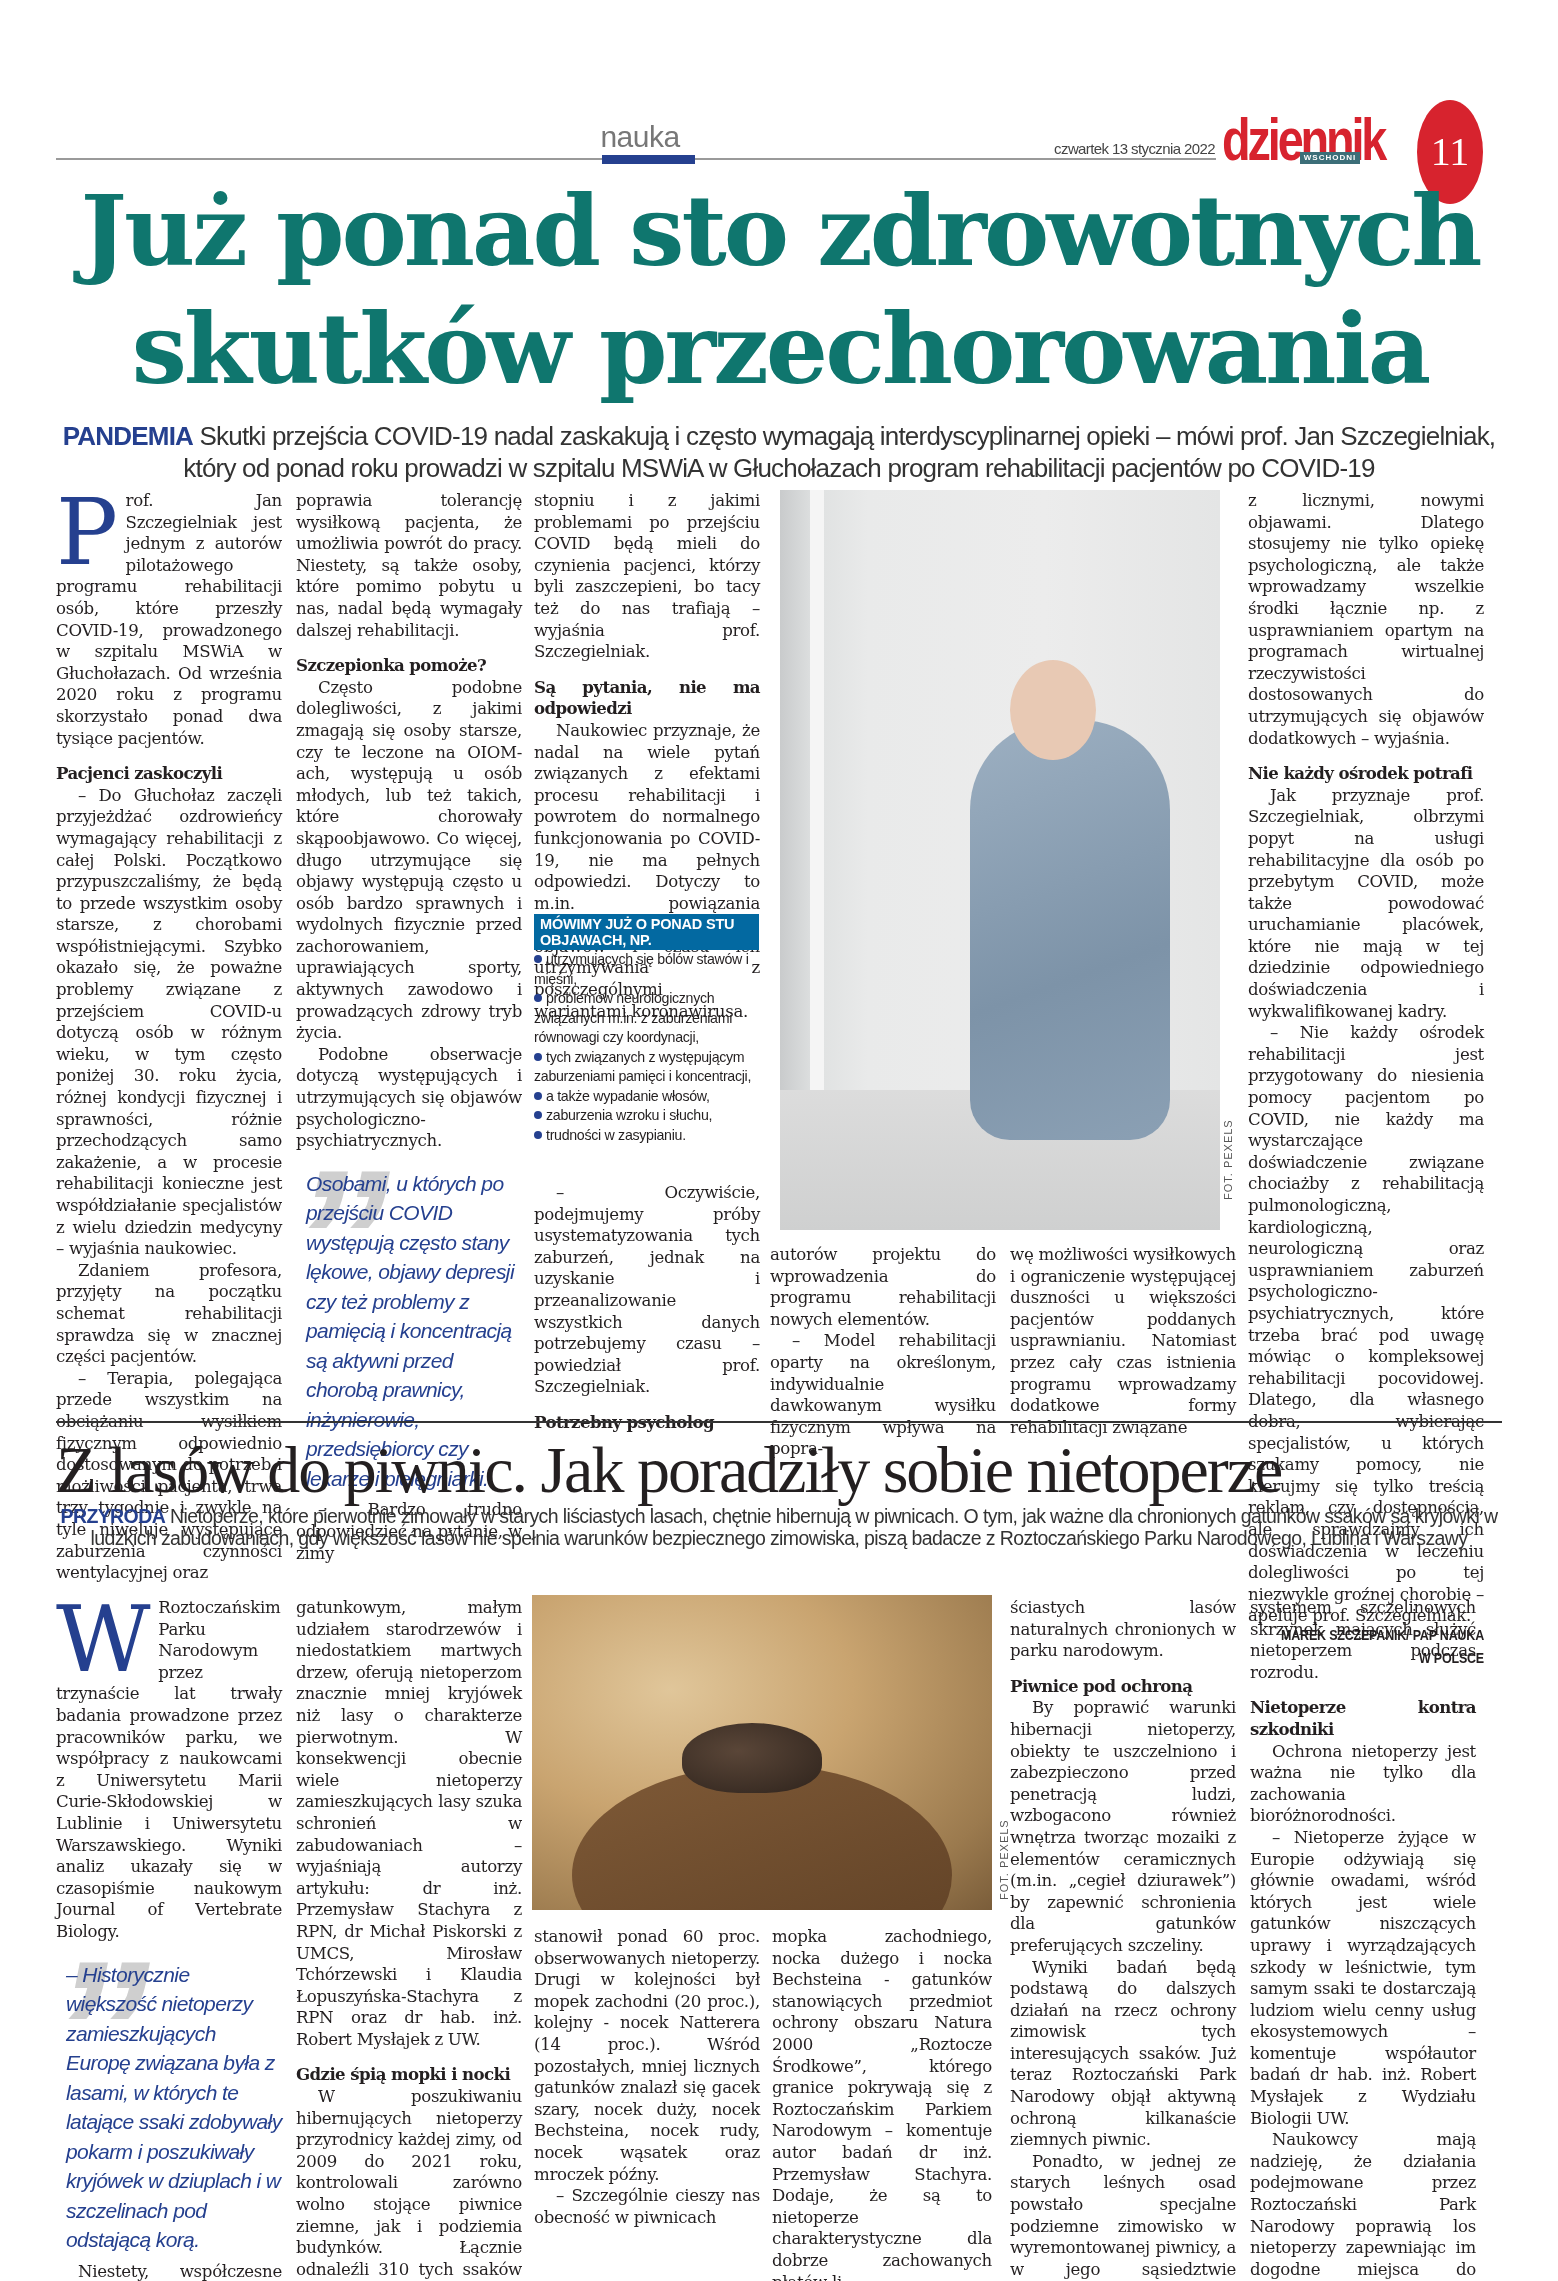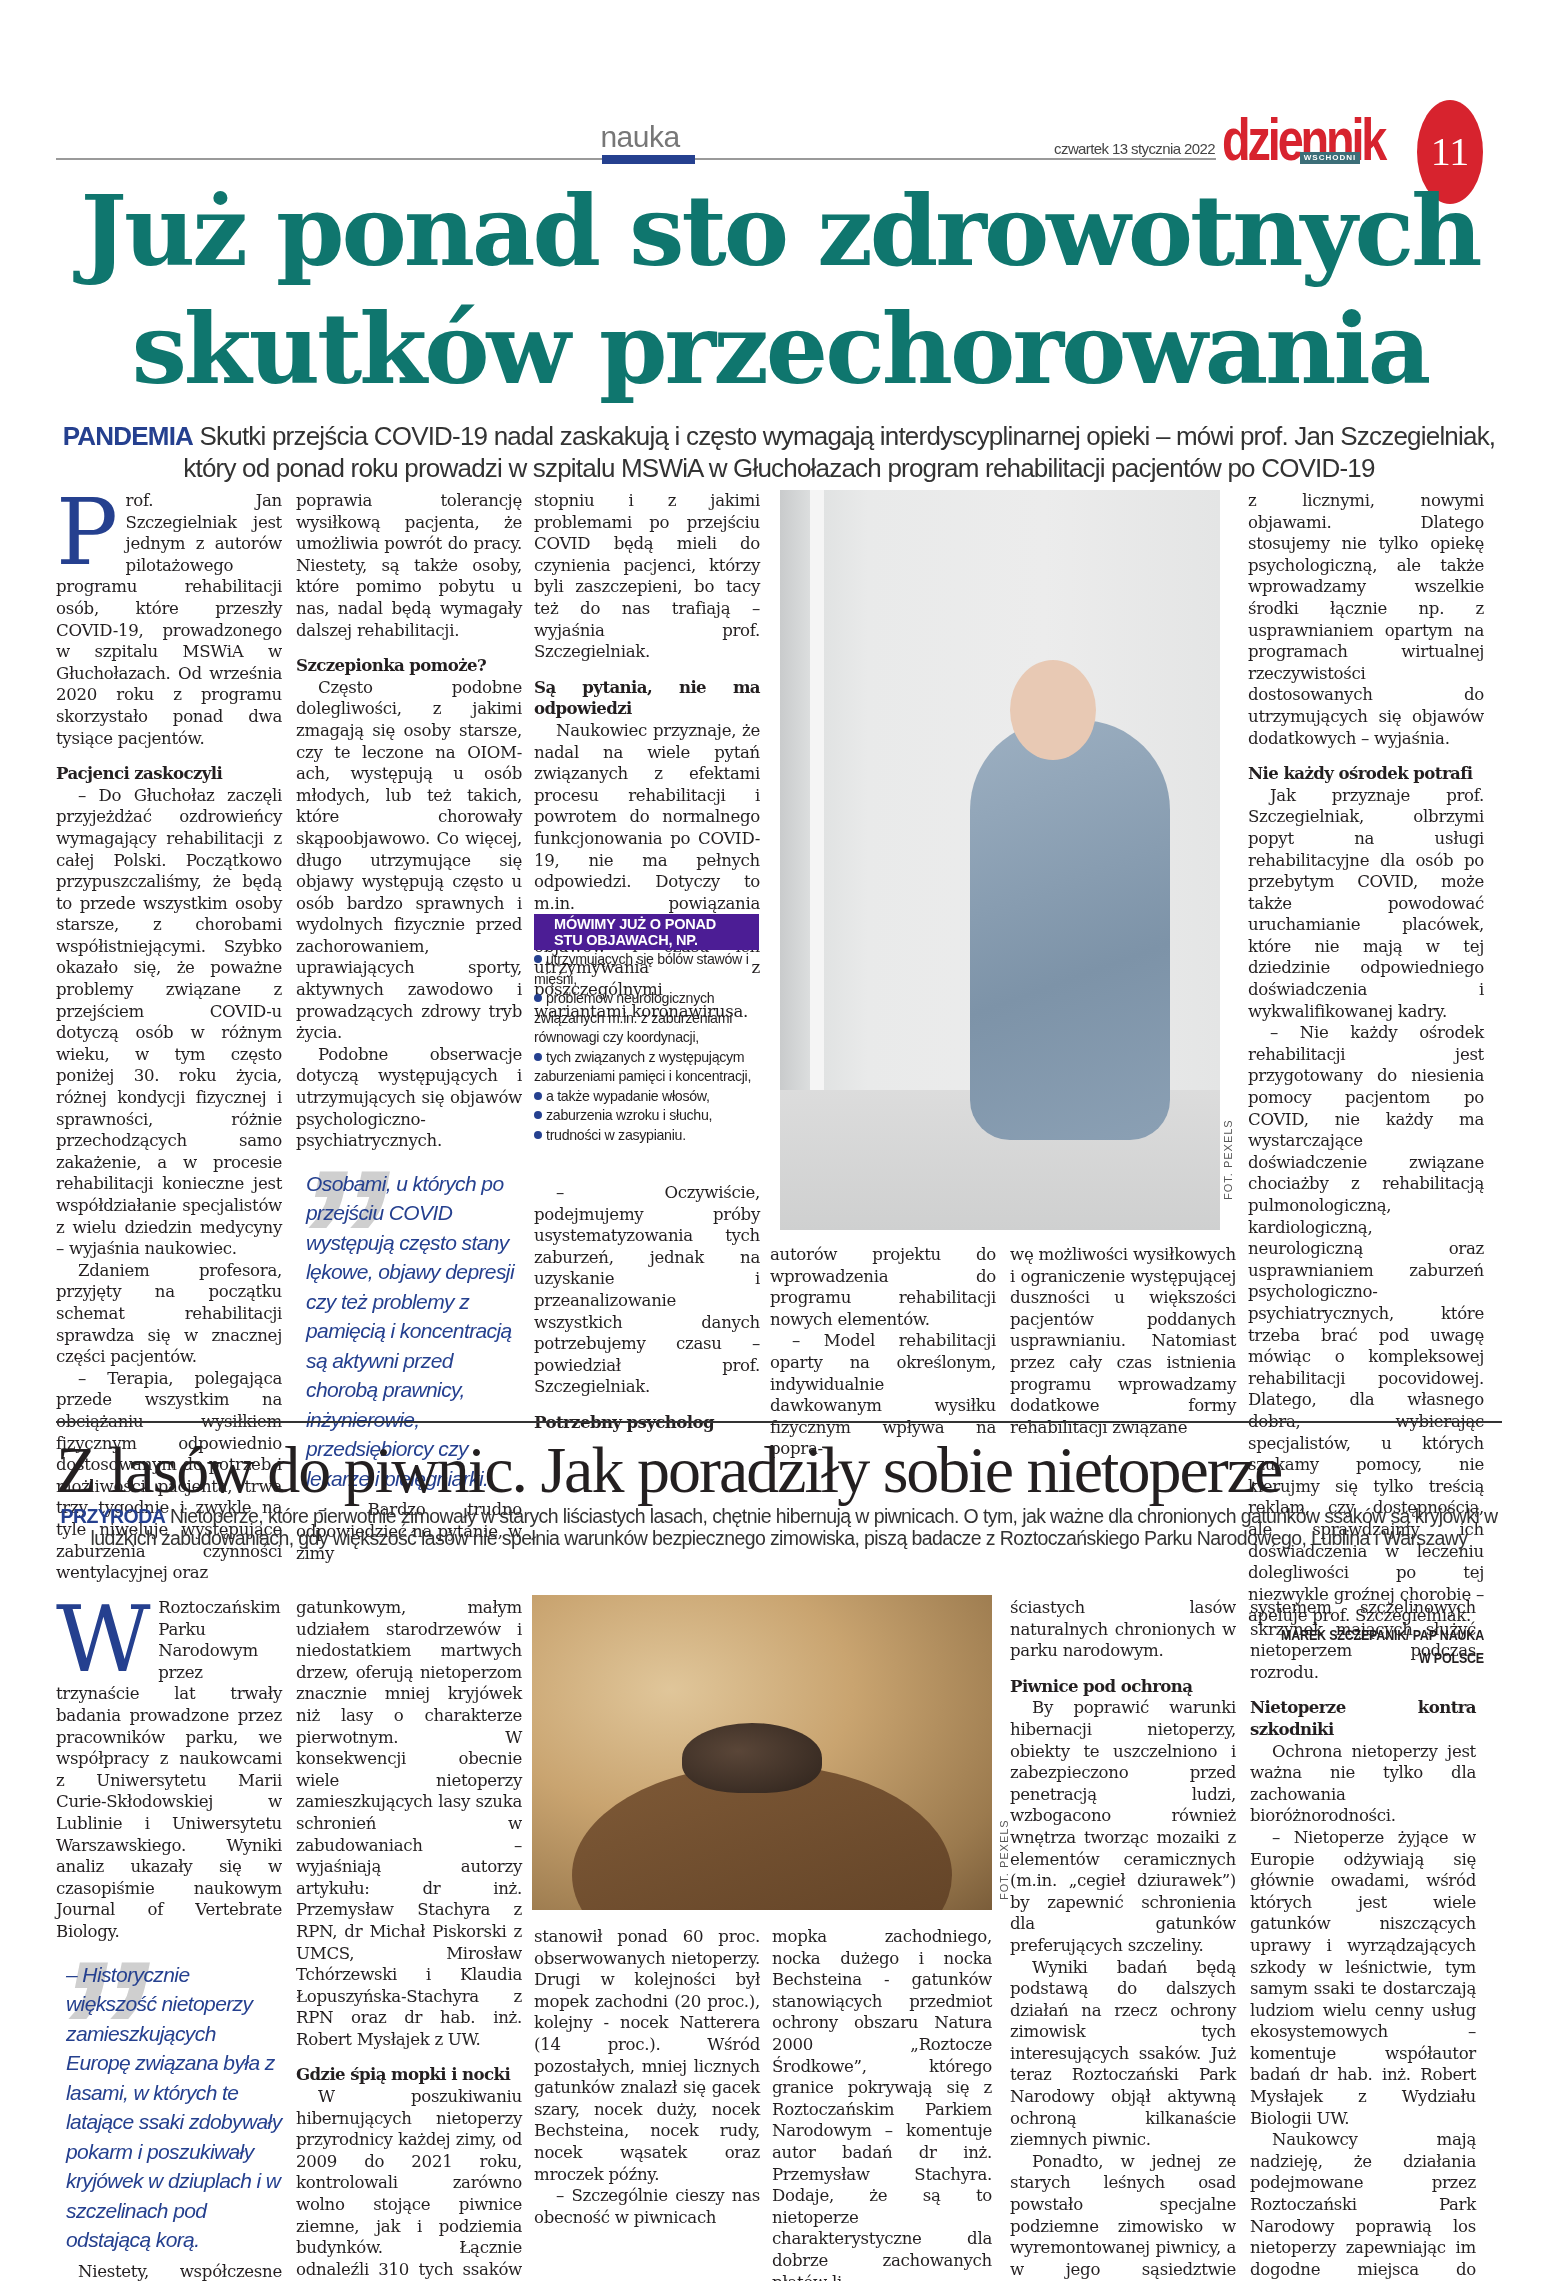--- a/index.html
+++ b/index.html
@@ -29,21 +29,21 @@
   .col .subhead { font-weight: bold; text-indent: 0; margin-top: 14px; letter-spacing: -0.6px; }
   .dropcap { float: left; font-family: "DejaVu Serif", serif; color: #25408f; font-size: 92px; line-height: 78px; margin: 4px 8px 0 0; }
 
   .photo1 { left: 780px; top: 490px; width: 440px; height: 740px; background: linear-gradient(90deg, #c9cbcc 0%, #dfe1e1 8%, #e9eaea 20%, #ececec 60%, #e4e5e5 100%); overflow: hidden; }
   .photo1 .window { position: absolute; left: 30px; top: 0; width: 14px; height: 740px; background: #f5f5f5; }
   .photo1 .floor { position: absolute; left: 0; bottom: 0; width: 440px; height: 140px; background: linear-gradient(180deg, #dcdcdc, #cfd0d0); }
   .photo1 .figure-body { position: absolute; left: 190px; top: 230px; width: 200px; height: 420px; border-radius: 90px 90px 40px 40px; background: linear-gradient(160deg, #9db0c2, #7d93a8 60%, #8ba0b4); }
   .photo1 .figure-head { position: absolute; left: 230px; top: 170px; width: 86px; height: 100px; border-radius: 50%; background: #e8c9b4; }
   .photo-credit { font-family: "Liberation Sans", sans-serif; font-size: 11px; color: #555; letter-spacing: 1px; transform: rotate(-90deg); transform-origin: left top; white-space: nowrap; }
 
-  .infobox-title { left: 534px; top: 914px; width: 225px; background: #4c1d95; color: #fff; font-family: "Liberation Sans", sans-serif; font-weight: bold; font-size: 14.5px; line-height: 16px; padding: 2px 20px; letter-spacing: -0.2px; }
+  .infobox-title { left: 534px; top: 914px; width: 225px; background: #0369a1; color: #fff; font-family: "Liberation Sans", sans-serif; font-weight: bold; font-size: 14.5px; line-height: 16px; padding: 2px 6px; letter-spacing: -0.2px; }
   .infobox-list { left: 534px; top: 950px; width: 225px; font-family: "Liberation Sans", sans-serif; font-size: 14.2px; line-height: 19.5px; color: #231f20; list-style: none; letter-spacing: -0.3px; }
   .infobox-list li .dot { display: inline-block; width: 8px; height: 8px; border-radius: 50%; background: #25408f; margin-right: 4px; vertical-align: 1px; }
 
   .pullquote { font-family: "Liberation Sans", sans-serif; font-style: italic; color: #25408f; font-size: 21px; line-height: 29.5px; letter-spacing: -0.6px; margin-top: 17px; }
   .quote-mark { font-family: "Liberation Sans", sans-serif; font-weight: bold; color: #cfcfcf; font-size: 200px; line-height: 160px; font-style: italic; }
 
   .byline { font-family: "Liberation Sans", sans-serif; font-weight: bold; font-size: 12.5px; line-height: 21px; text-align: right; color: #231f20; letter-spacing: -0.2px; transform: scaleY(1.1); }
 
   .rule-mid { left: 56px; top: 1421px; width: 1446px; height: 2px; background: #333; }
 

